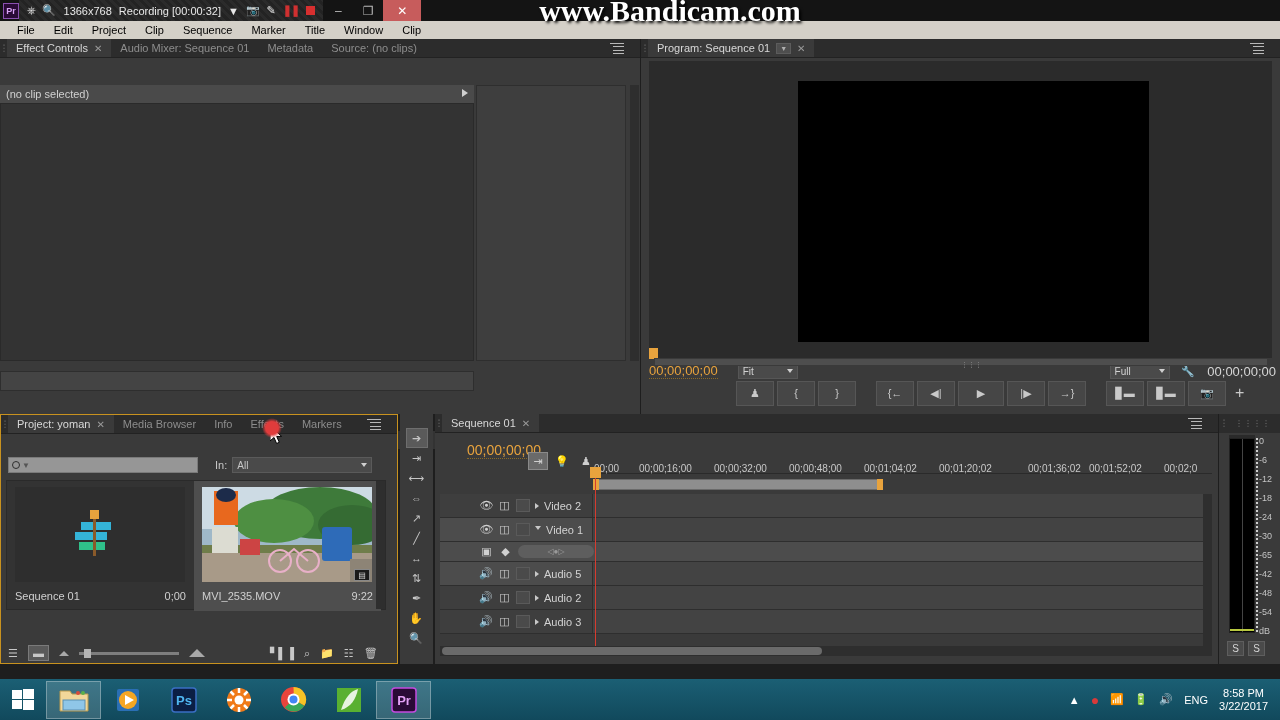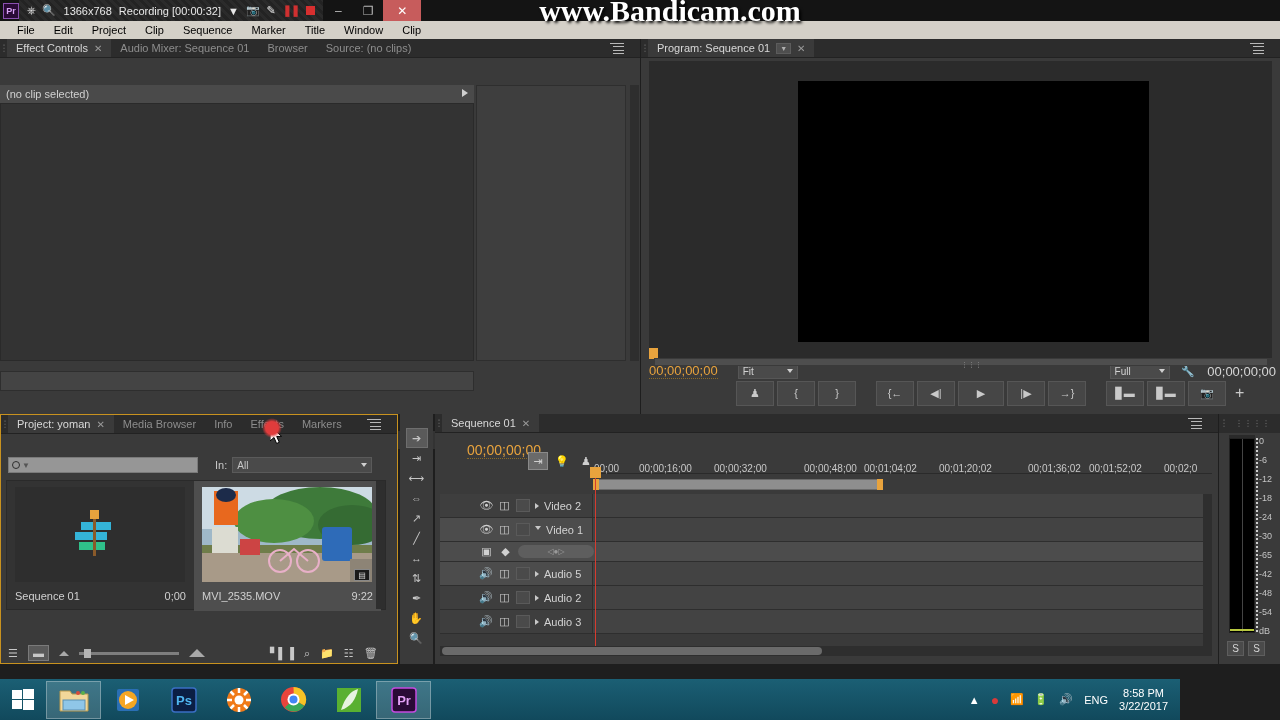--- a/index.html
+++ b/index.html
@@ -195,21 +195,21 @@
   .meter-bottom { position:absolute; left:11px; bottom:33px; width:24px; height:2px; background:#b8c840; }
   .scale { position:absolute; left:40px; top:22px; width:20px; height:200px; }
   .scale div { position:absolute; font-size:9px; color:#c4c4c4; }
   .dashline { position:absolute; left:37px; top:24px; width:2px; height:196px;
     background:repeating-linear-gradient(to bottom,#cfcfcf 0 2px,transparent 2px 4px); }
   .solos { position:absolute; left:8px; bottom:8px; display:flex; gap:4px; }
   .solo { width:17px; height:15px; background:#4a4a4a; border:1px solid #5e5e5e;
     display:flex; align-items:center; justify-content:center; font-size:10px; color:#d6d6d6; }
 
   
-  .taskbar { position:absolute; left:0; top:679px; width:1180px; height:41px;
+  .taskbar { position:absolute; left:0; top:679px; width:1280px; height:41px;
     background:#1c5a6e; background:linear-gradient(#1b5f74,#11495c); display:flex;
     align-items:center; }
   .tb-start { width:46px; height:41px; display:flex; align-items:center; justify-content:center; }
   .tb-app { width:55px; height:38px; display:flex; align-items:center; justify-content:center; }
   .tb-app.run { background:rgba(255,255,255,0.16); border:1px solid rgba(255,255,255,0.3); }
   .tray { margin-left:auto; display:flex; align-items:center; gap:11px; padding-right:12px;
     color:#fff; font-size:11px; }
   .clock { text-align:center; line-height:13px; }
 
   
@@ -257,21 +257,21 @@
   <div class="watermark">www.Bandicam.com</div>
 
   <div class="panel" id="effects-panel">
     <div class="tabrow">
       <div class="grip">⋮</div>
       <div class="tab active">
         <span>Effect Controls</span>
         <span class="x">✕</span>
       </div>
       <div class="tab">Audio Mixer: Sequence 01</div>
-      <div class="tab">Browser</div>
+      <div class="tab">Metadata</div>
       <div class="tab">Source: (no clips)</div>
       <div class="menu-ico">
           <i></i>
           <i></i>
           <i></i>
           <i></i>
         </div>
     </div>
     <div class="ec-header">
       <span>(no clip selected)</span>
@@ -468,21 +468,21 @@
     <div class="tl-tc tc-yellow" style="font-size:14px">00;00;00;00</div>
     <div class="tl-toolrow">
       <div class="tlbtn on">⇥</div>
       <div class="tlbtn" style="background:none;border:none">💡</div>
       <div class="tlbtn" style="background:none;border:none">♟</div>
     </div>
     <div class="tl-ruler">
       <div class="tl-tick" style="left:2px">00;00</div>
       <div class="tl-tick" style="left:47px">00;00;16;00</div>
       <div class="tl-tick" style="left:122px">00;00;32;00</div>
-      <div class="tl-tick" style="left:212px">00;00;48;00</div>
+      <div class="tl-tick" style="left:197px">00;00;48;00</div>
       <div class="tl-tick" style="left:272px">00;01;04;02</div>
       <div class="tl-tick" style="left:347px">00;01;20;02</div>
       <div class="tl-tick" style="left:436px">00;01;36;02</div>
       <div class="tl-tick" style="left:497px">00;01;52;02</div>
       <div class="tl-tick" style="left:572px">00;02;0</div>
     </div>
     <div class="tl-wa">
       <div class="wa-bar"></div>
       <div class="wa-h" style="left:1px"></div>
       <div class="wa-h" style="left:285px"></div>

